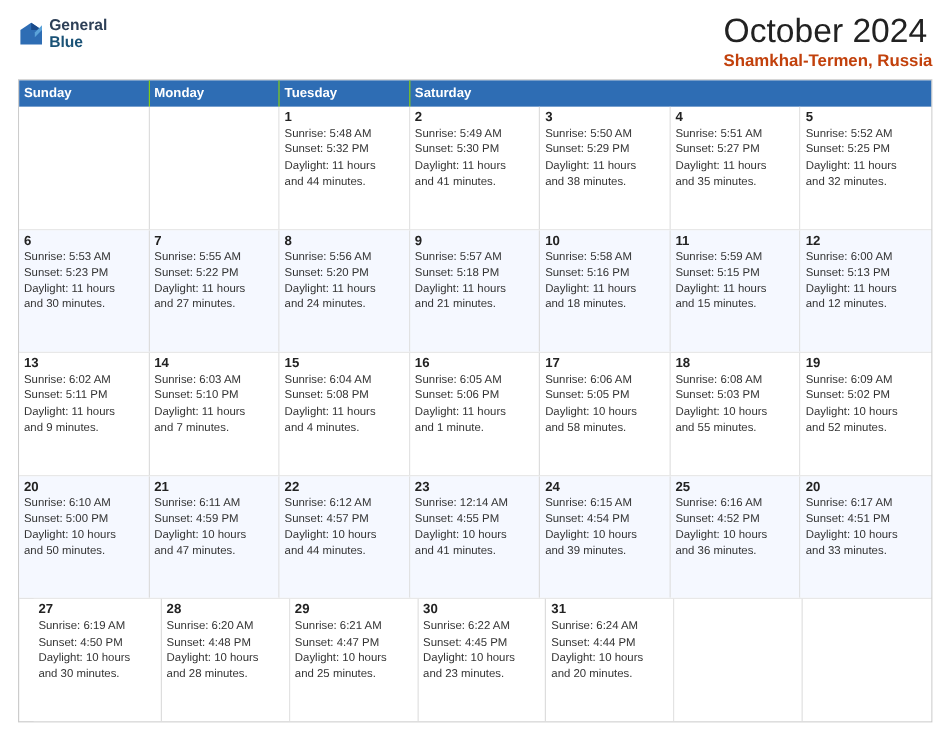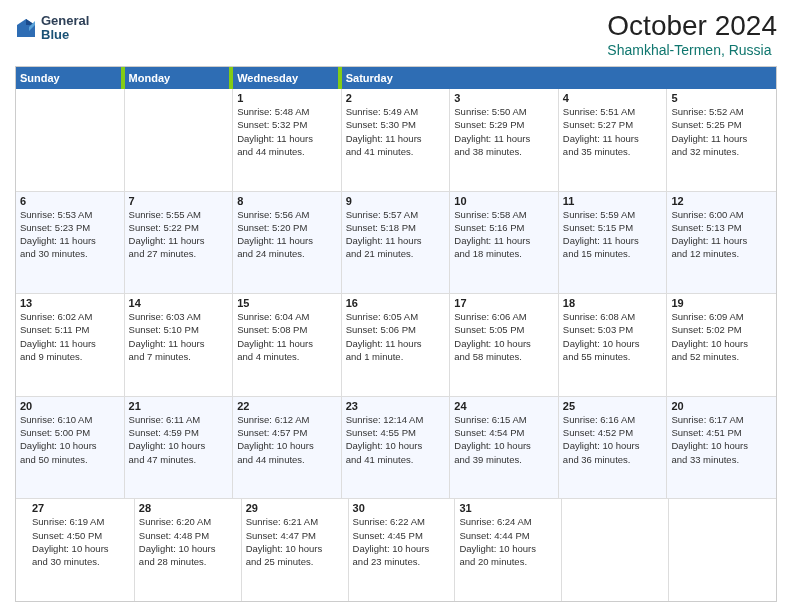--- a/index.html
+++ b/index.html
@@ -45,41 +45,41 @@
     .title-block {
       text-align: left;
     }
     .title-block h1 {
       font-size: 28px;
       font-weight: normal;
       color: #222;
     }
     .title-block h2 {
       font-size: 14px;
-      font-weight: normal;
-      color: #0f766e;
+      font-weight: bold;
+      color: #c2410c;
     }
     .calendar {
       flex: 1;
       display: flex;
       flex-direction: column;
       border: 1px solid #ccc;
     }
     .cal-header {
       display: grid;
       grid-template-columns: repeat(7, 1fr);
       background: #2e6db4;
     }
     .cal-header-cell {
       color: #fff;
       font-size: 11px;
       font-weight: bold;
       padding: 5px 4px;
       text-align: left;
-      border-right: 4px solid #84cc16;
+      border-right: 1px solid #84cc16;
     }
     .cal-header-cell:last-child { border-right: none; }
     .cal-body {
       display: flex;
       flex-direction: column;
       flex: 1;
     }
     .cal-row {
       display: grid;
       grid-template-columns: repeat(7, 1fr);
@@ -130,21 +130,21 @@
     <div class="title-block">
       <h1>October 2024</h1>
       <h2>Shamkhal-Termen, Russia</h2>
     </div>
   </div>
 
   <div class="calendar">
     <div class="cal-header">
     <div class="cal-header-cell">Sunday</div>
         <div class="cal-header-cell">Monday</div>
-        <div class="cal-header-cell">Wednesday</div>
+        <div class="cal-header-cell">Tuesday</div>
         <div class="cal-header-cell">Saturday</div>
       </div>
     <div class="cal-body">
     <div class="cal-row">
           <div class="cal-cell"></div>
           <div class="cal-cell"></div>
           <div class="cal-cell">
             <span class="day-num">1</span>
             <span class="cell-line">Sunrise: 5:48 AM</span>
             <span class="cell-line">Sunset: 5:32 PM</span>

